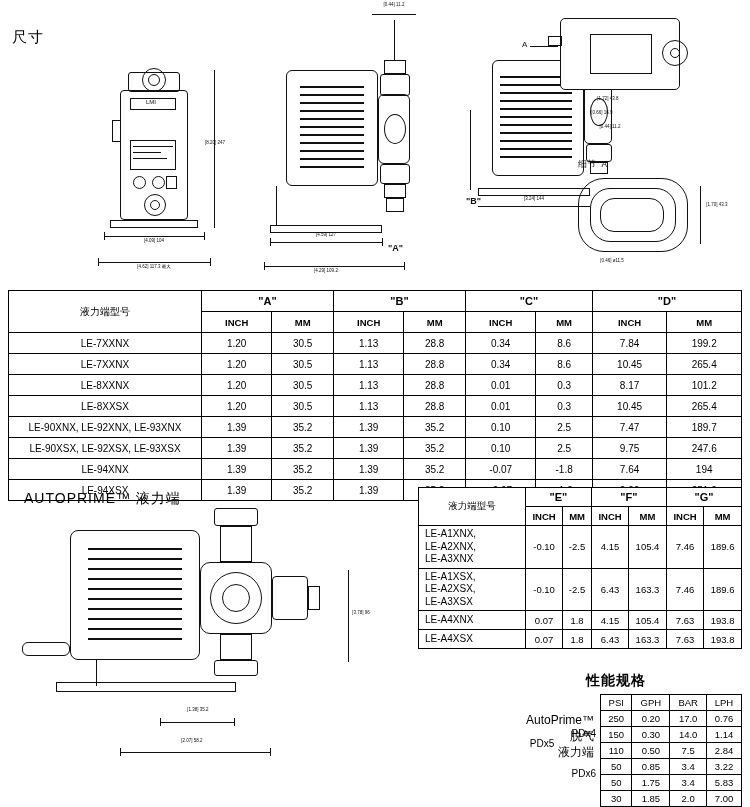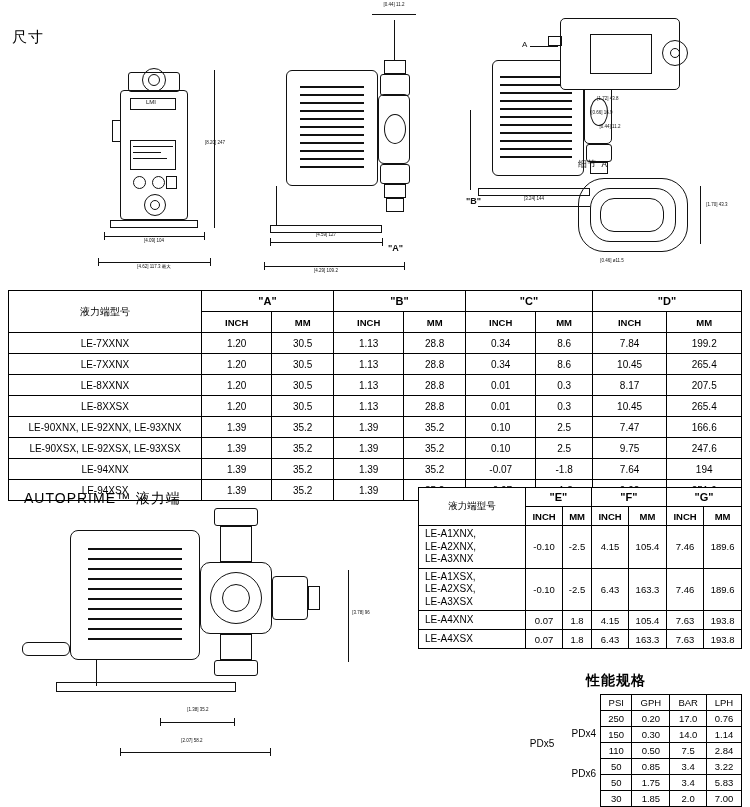--- a/index.html
+++ b/index.html
@@ -322,21 +322,21 @@
       </tr>
       <tr>
         <td class="model">LE-8XXNX</td>
         <td>1.20</td>
         <td>30.5</td>
         <td>1.13</td>
         <td>28.8</td>
         <td>0.01</td>
         <td>0.3</td>
         <td>8.17</td>
-        <td>207.5</td>
+        <td>101.2</td>
       </tr>
       <tr>
         <td class="model">LE-8XXSX</td>
         <td>1.20</td>
         <td>30.5</td>
         <td>1.13</td>
         <td>28.8</td>
         <td>0.01</td>
         <td>0.3</td>
         <td>10.45</td>
@@ -344,21 +344,21 @@
       </tr>
       <tr>
         <td class="model">LE-90XNX, LE-92XNX, LE-93XNX</td>
         <td>1.39</td>
         <td>35.2</td>
         <td>1.39</td>
         <td>35.2</td>
         <td>0.10</td>
         <td>2.5</td>
         <td>7.47</td>
-        <td>166.6</td>
+        <td>189.7</td>
       </tr>
       <tr>
         <td class="model">LE-90XSX, LE-92XSX, LE-93XSX</td>
         <td>1.39</td>
         <td>35.2</td>
         <td>1.39</td>
         <td>35.2</td>
         <td>0.10</td>
         <td>2.5</td>
         <td>9.75</td>
@@ -494,20 +494,25 @@
         <td>6.43</td>
         <td>163.3</td>
         <td>7.63</td>
         <td>193.8</td>
       </tr>
     </tbody>
   </table>
 
   <div class="section-title" id="title-perf">性能规格</div>
 
+  <div class="perf-label" id="perf-left-label">
+    <div>AutoPrime™</div>
+    <div>脱气</div>
+    <div>液力端</div>
+  </div>
 
   <table class="data" id="table-perf">
     <thead>
       <tr>
         <th>PSI</th>
         <th>GPH</th>
         <th>BAR</th>
         <th>LPH</th>
       </tr>
     </thead>

